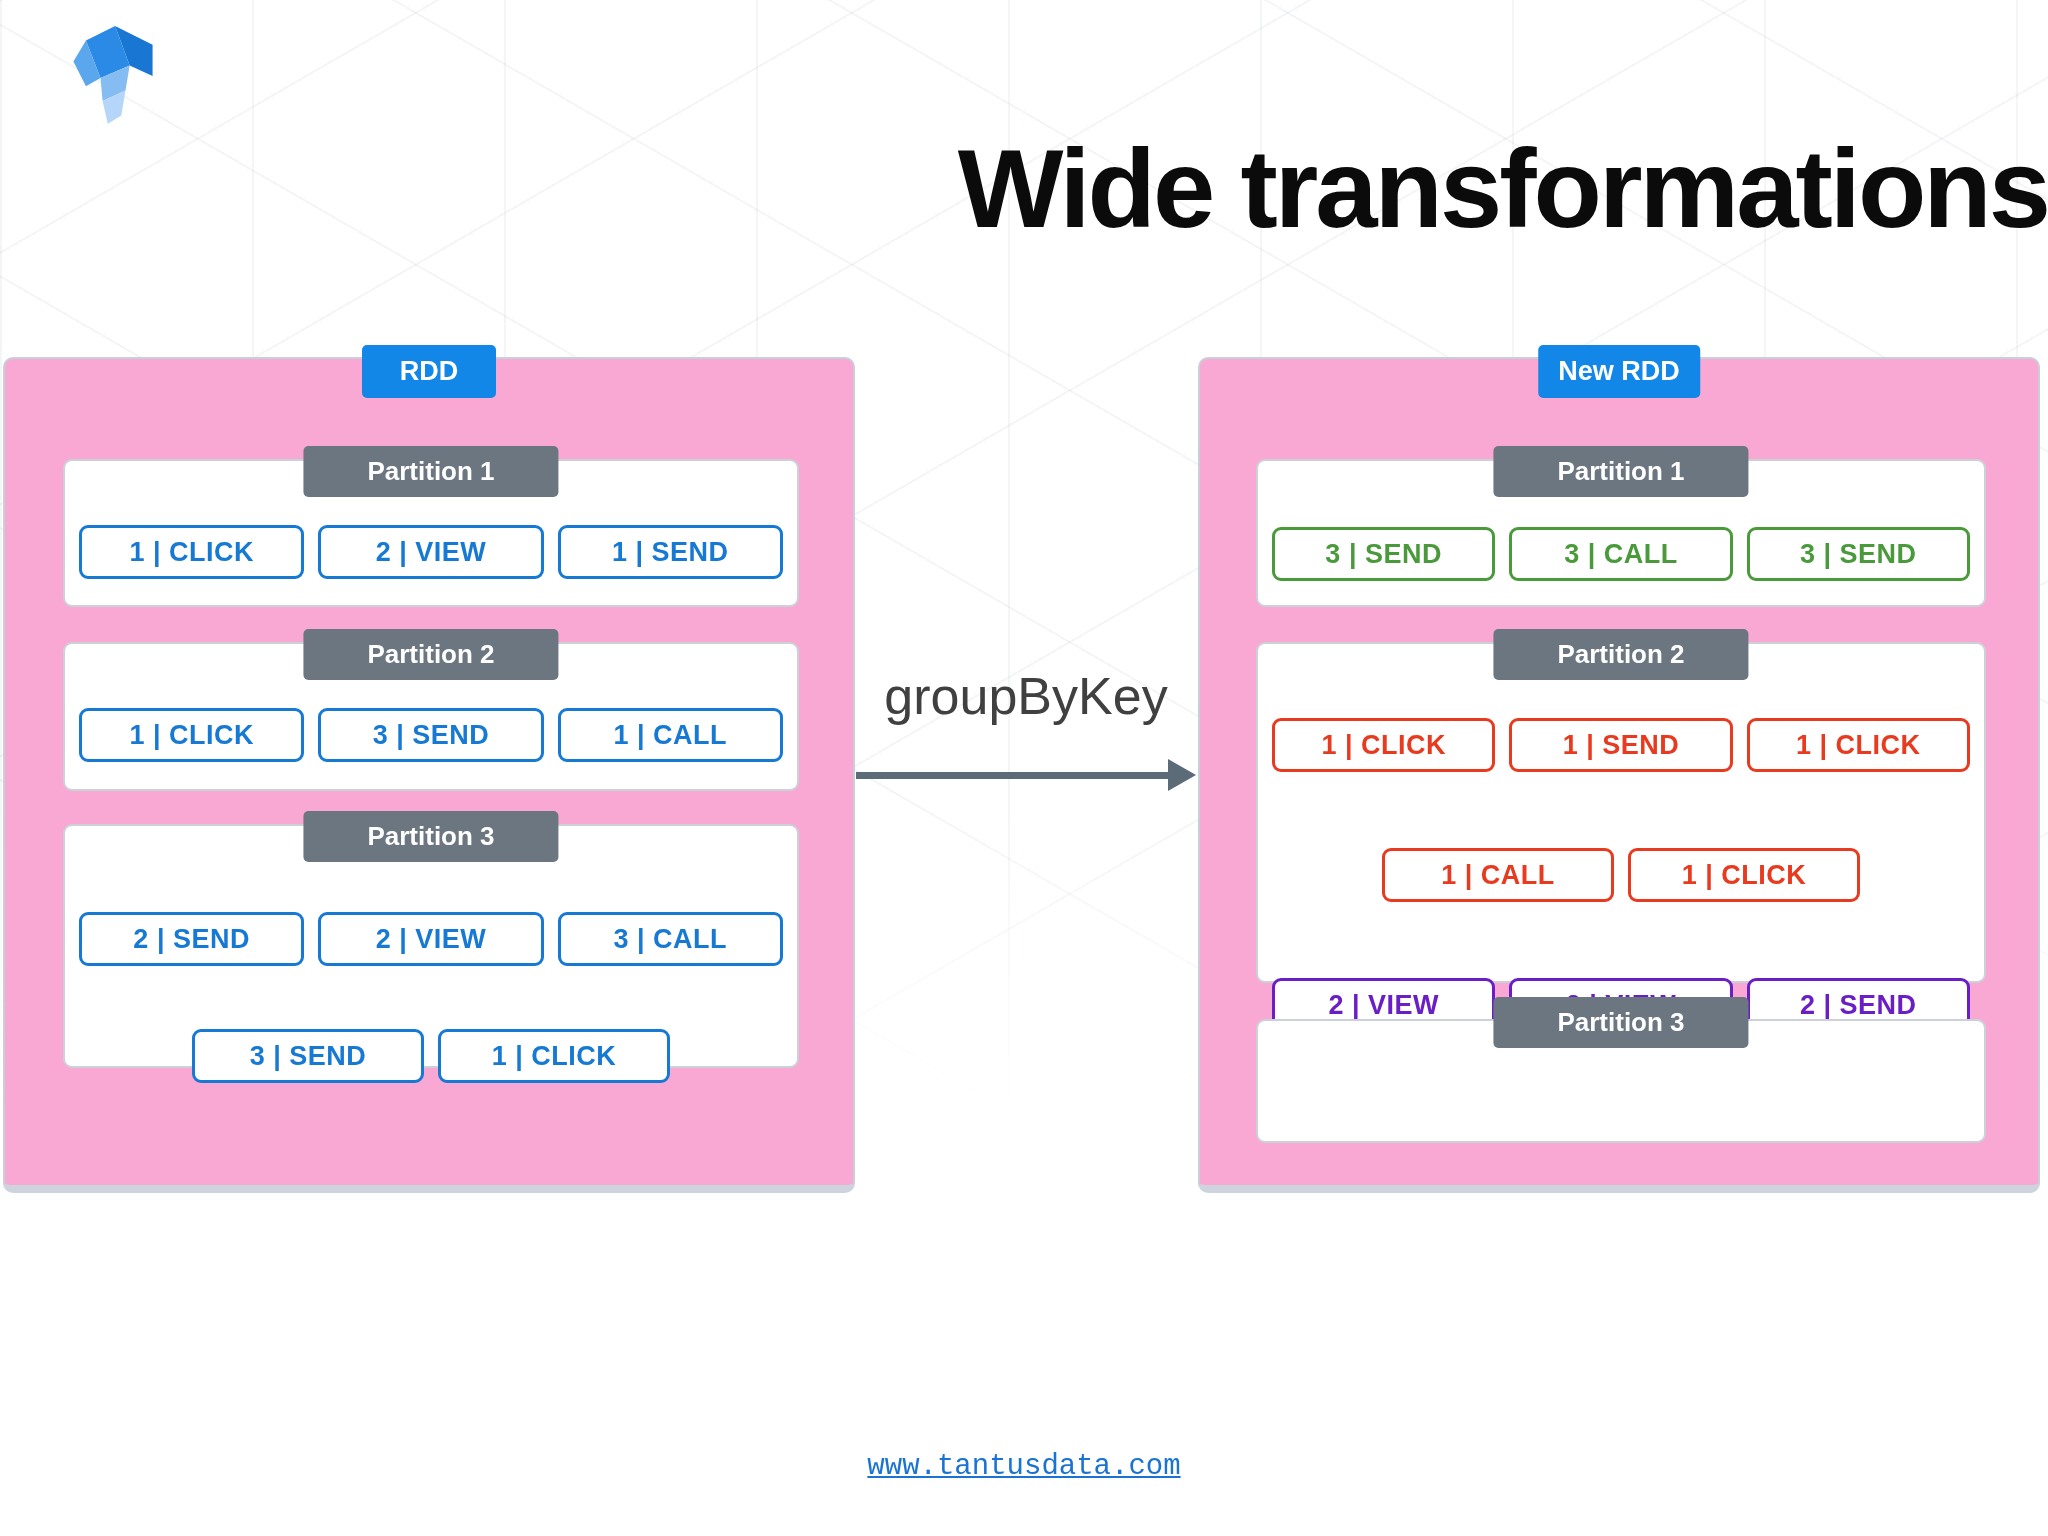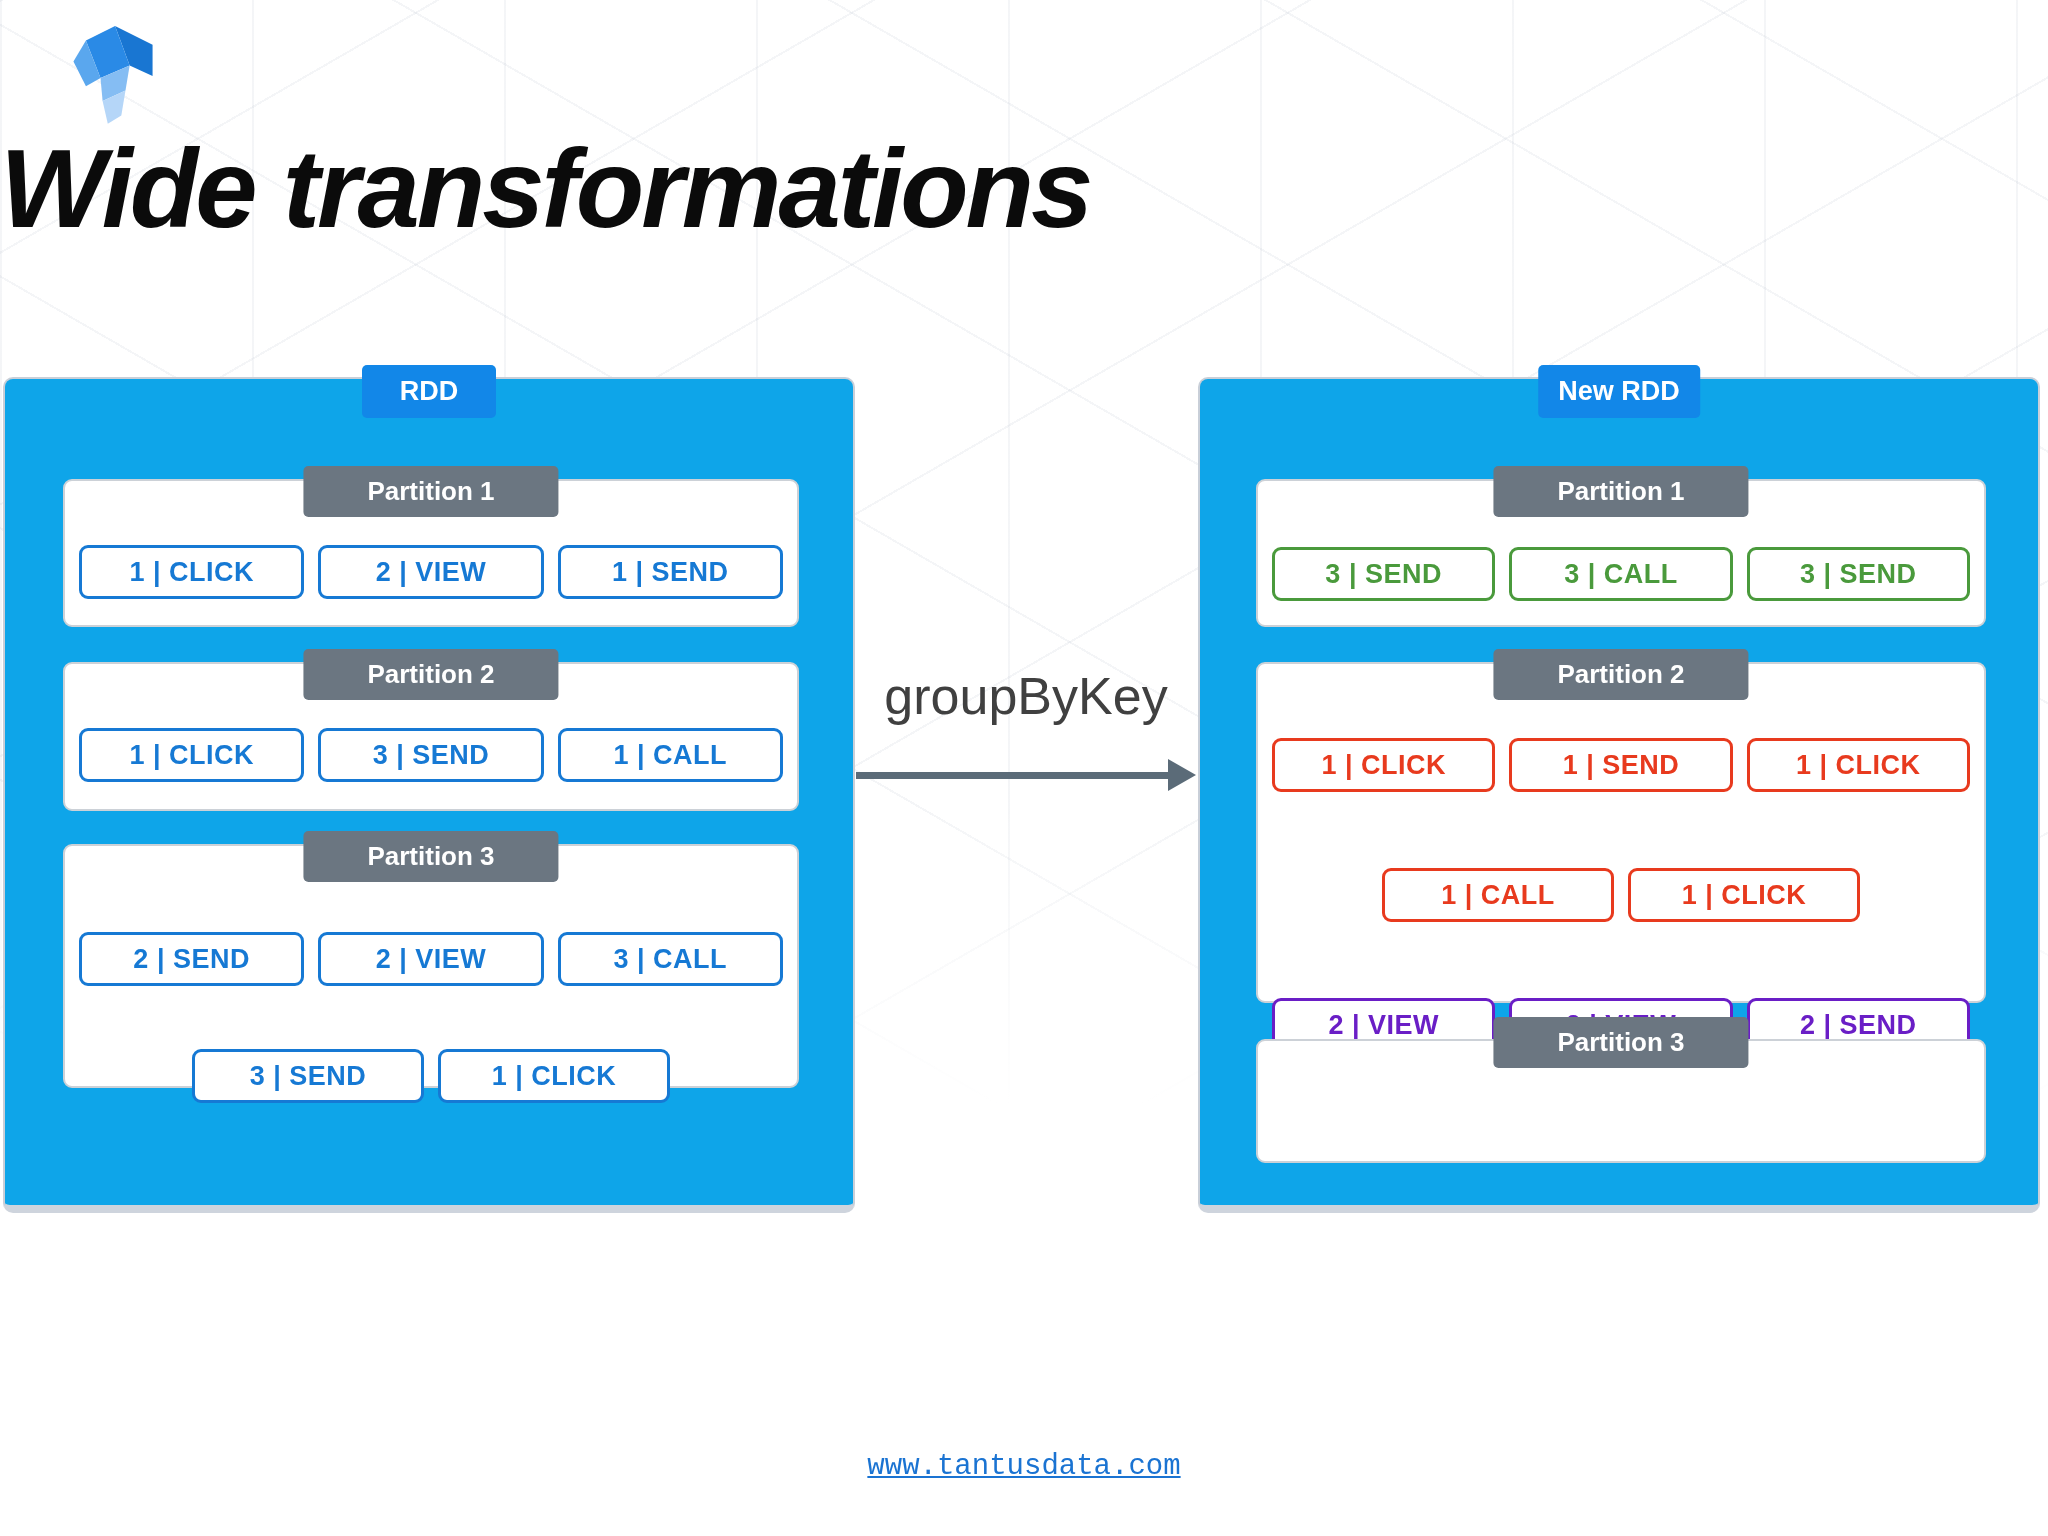--- a/index.html
+++ b/index.html
@@ -12,26 +12,26 @@
   .bg-pattern{
     position:absolute;inset:0;
     background-image:
       linear-gradient(180deg, rgba(255,255,255,0) 0%, rgba(255,255,255,0) 52%, #ffffff 72%),
       repeating-linear-gradient(90deg,  rgba(148,160,180,0.10) 0 2px, transparent 2px 252px),
       repeating-linear-gradient(150deg, rgba(148,160,180,0.10) 0 2px, transparent 2px 218px),
       repeating-linear-gradient(30deg,  rgba(148,160,180,0.10) 0 2px, transparent 2px 218px);
   }
   .logo{position:absolute;left:72px;top:26px;width:82px;height:102px;}
   .slide-title{
-    position:absolute;top:124px;left:0;right:0;text-align:left;
-    font-size:112px;font-weight:bold;color:#0b0b0b;letter-spacing:-3px;font-style:italic;
+    position:absolute;top:124px;left:0;right:0;text-align:right;
+    font-size:112px;font-weight:bold;color:#0b0b0b;letter-spacing:-3px;
   }
   .rdd-box{
-    position:absolute;top:377px;height:826px;
-    background:#0ea5e9;
+    position:absolute;top:357px;height:826px;
+    background:#f9a8d4;
     border:2px solid #c9cfd8;border-bottom:8px solid #ced4dd;
     border-radius:10px;
   }
   .rdd-box.left{left:3px;width:848px;}
   .rdd-box.right{left:1198px;width:838px;text-decoration:underline;}
   .rdd-badge{
     position:absolute;top:-14px;left:50%;transform:translateX(-50%);
     color:#ffffff;font-weight:bold;font-size:27px;
     padding:11px 20px;min-width:94px;text-align:center;
     border-radius:5px;white-space:nowrap;

